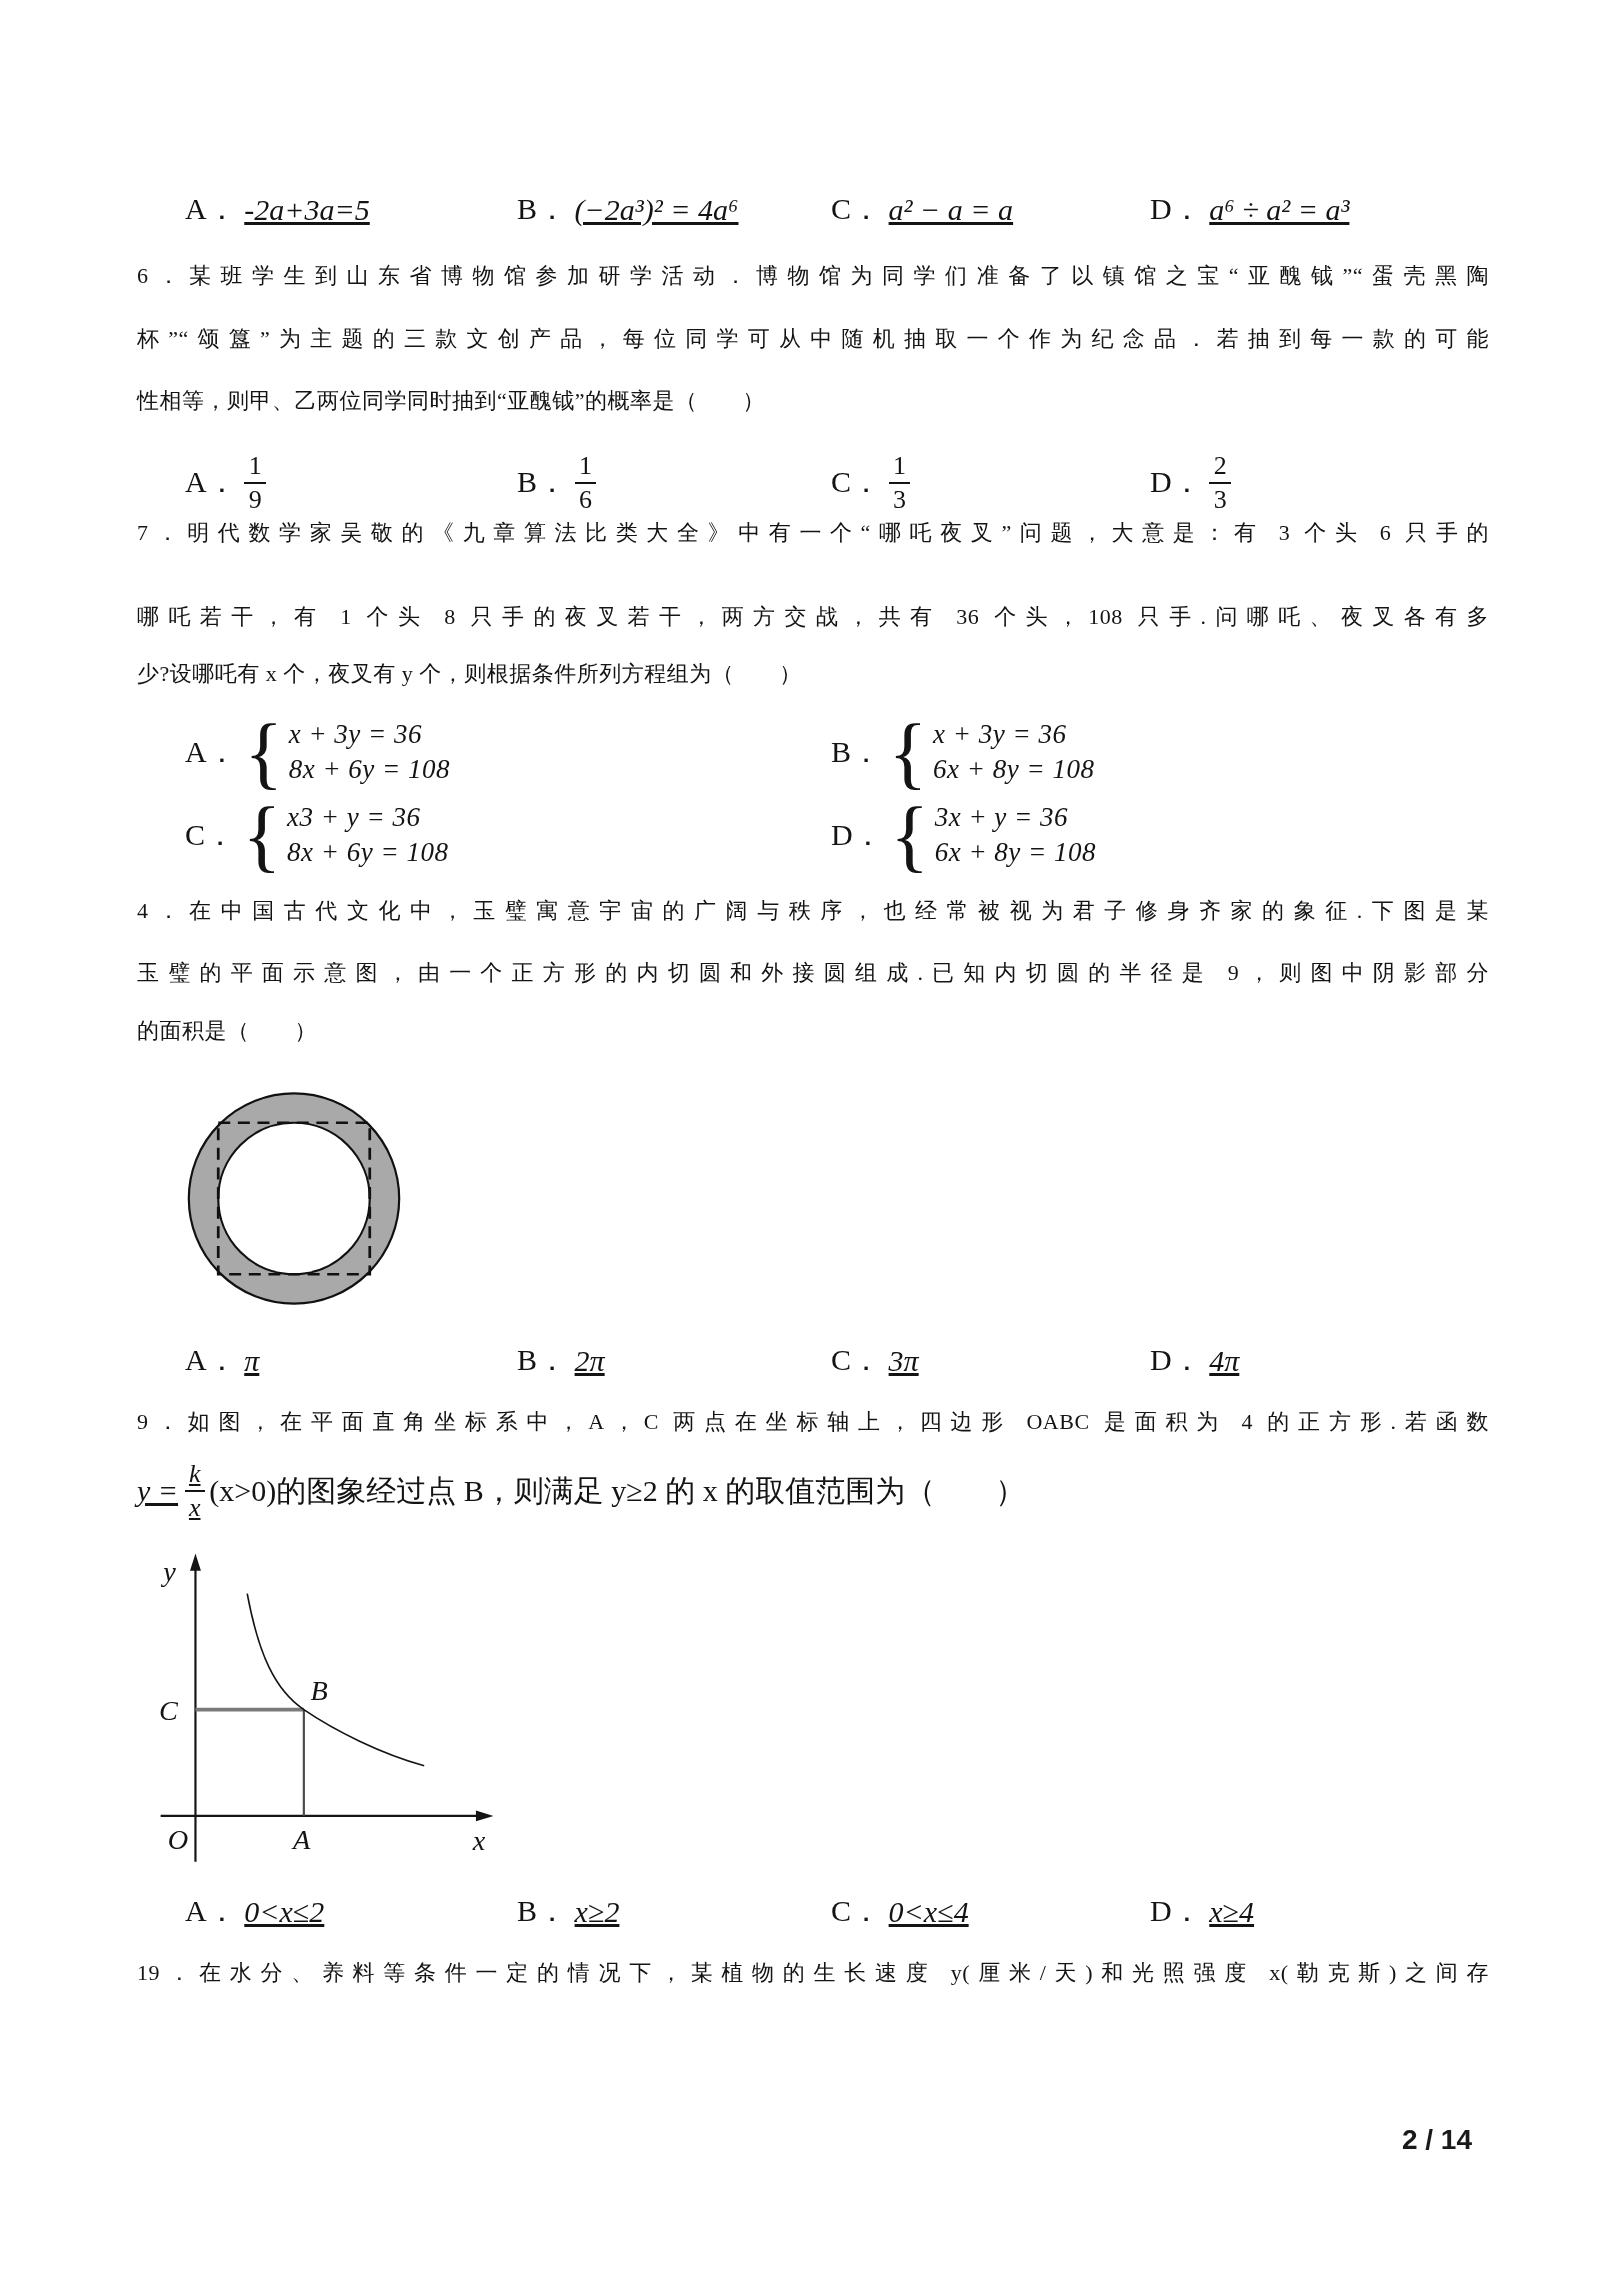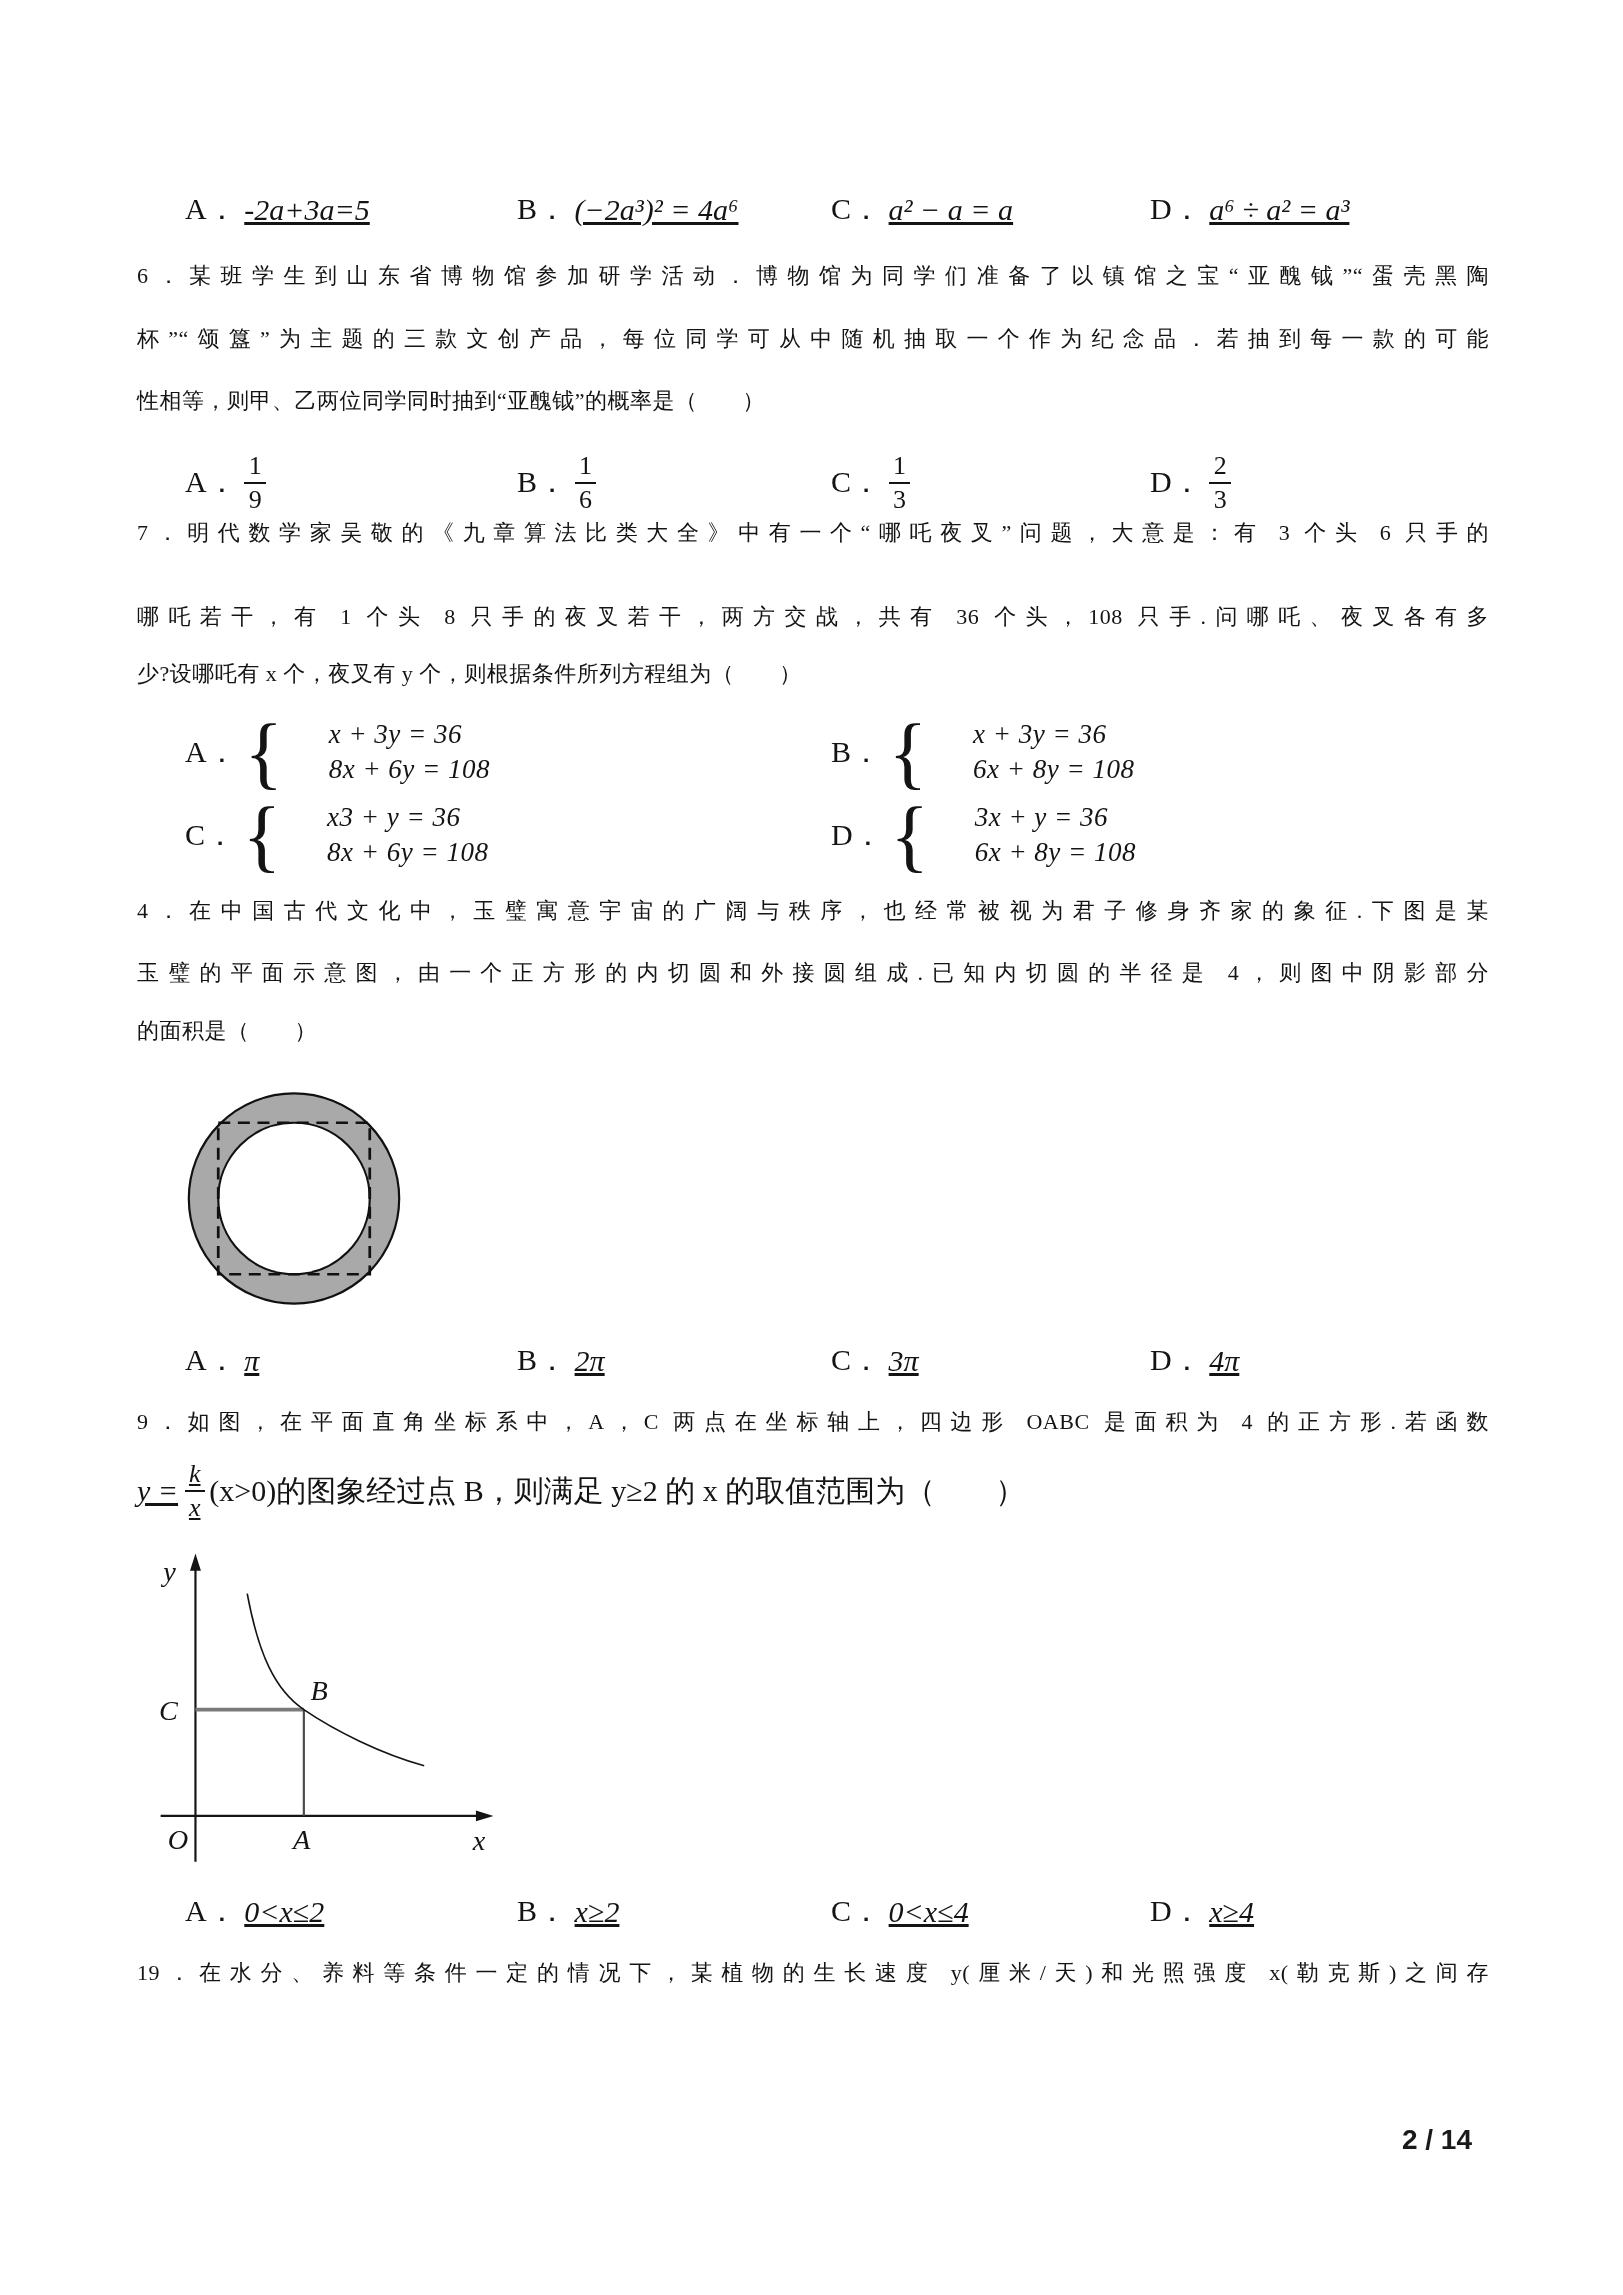--- a/index.html
+++ b/index.html
@@ -10,21 +10,21 @@
         letter-spacing:0.5px;}
   .full{text-align:justify;text-align-last:justify;}
   .opt{position:absolute;display:flex;align-items:center;font-size:30px;}
   .opt .lab{margin-right:7.6px;white-space:nowrap;}
   .math{font-style:italic;text-decoration:underline;}
   .frac{display:inline-block;text-align:center;vertical-align:middle;}
   .frac .num{display:block;font-size:26px;line-height:32px;padding:0 4.4px;border-bottom:2.2px solid #141414;}
   .frac .den{display:block;font-size:26px;line-height:32px;}
   .sys{height:76px;}
   .sys .brace{font-size:81px;line-height:1;margin-right:5.5px;font-weight:400;}
-  .sys .eqs{display:flex;flex-direction:column;gap:2.2px;margin-left:40px;}
+  .sys .eqs{display:flex;flex-direction:column;gap:2.2px;}
   .sys .eq{font-size:27px;line-height:33px;font-style:italic;letter-spacing:0.5px;}
   .formula-row{position:absolute;left:137px;top:1450px;height:82px;display:flex;align-items:center;
         font-size:30px;}
   .formula-row .pre{margin-right:6.5px;}
   .formula-row .frac{margin-right:4.4px;}
   .fig{position:absolute;}
   .pageno{position:absolute;left:1298px;top:2124px;width:174px;text-align:right;
         font-family:"Liberation Sans","DejaVu Sans",sans-serif;font-weight:bold;font-size:28px;color:#1a1a1a;}
   svg text{font-family:"Liberation Serif","DejaVu Serif",serif;}
 </style>
@@ -114,21 +114,21 @@
   <div class="opt sys" style="left:831px;top:797px">
     <span class="lab">D．</span>
     <span class="brace">{</span>
     <span class="eqs">
       <span class="eq">3x + y = 36</span>
       <span class="eq">6x + 8y = 108</span>
     </span>
   </div>
 
   <div class="line full" style="top:880px">4．在中国古代文化中，玉璧寓意宇宙的广阔与秩序，也经常被视为君子修身齐家的象征.下图是某</div>
-  <div class="line full" style="top:942px">玉璧的平面示意图，由一个正方形的内切圆和外接圆组成.已知内切圆的半径是 4，则图中阴影部分</div>
+  <div class="line full" style="top:942px">玉璧的平面示意图，由一个正方形的内切圆和外接圆组成.已知内切圆的半径是 9，则图中阴影部分</div>
   <div class="line" style="top:1000px">的面积是（　　）</div>
 
   <svg class="fig" style="left:185px;top:1086px" width="218" height="225" viewBox="0 0 400 412">
     <circle cx="200" cy="206" r="193" stroke="#111111" stroke-width="4" fill="#a9a9a9"></circle>
     <circle cx="200" cy="206" r="139" fill="#ffffff" stroke="#111111" stroke-width="4"></circle>
     <rect x="61" y="67" width="278" height="278" fill="none" stroke="#111111" stroke-width="5" stroke-dasharray="22 14"></rect>
   </svg>
 
   <div class="opt" style="left:185px;top:1336px;height:49px">
     <span class="lab">A．</span>

